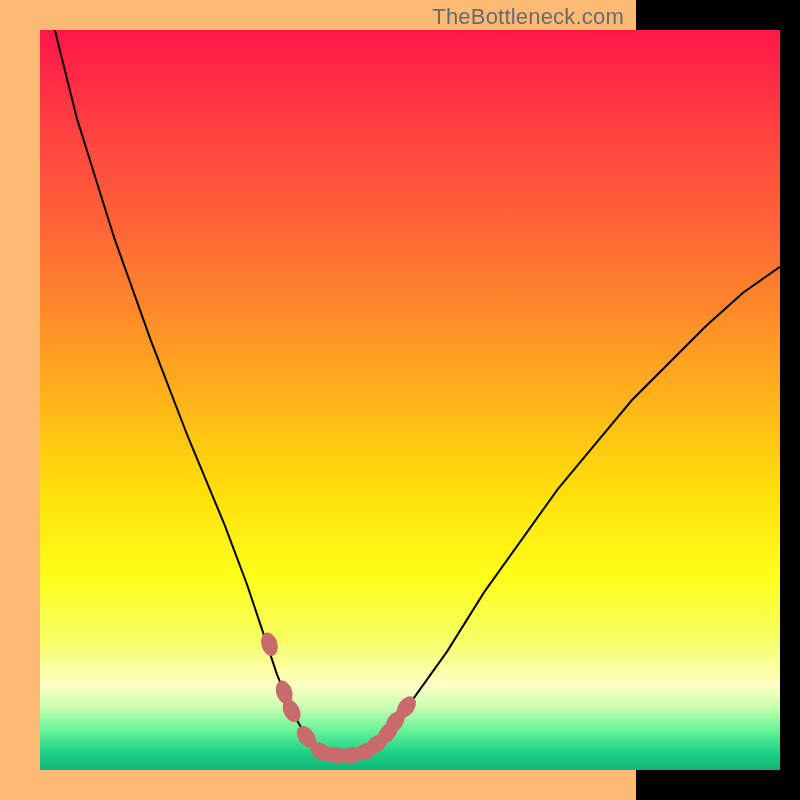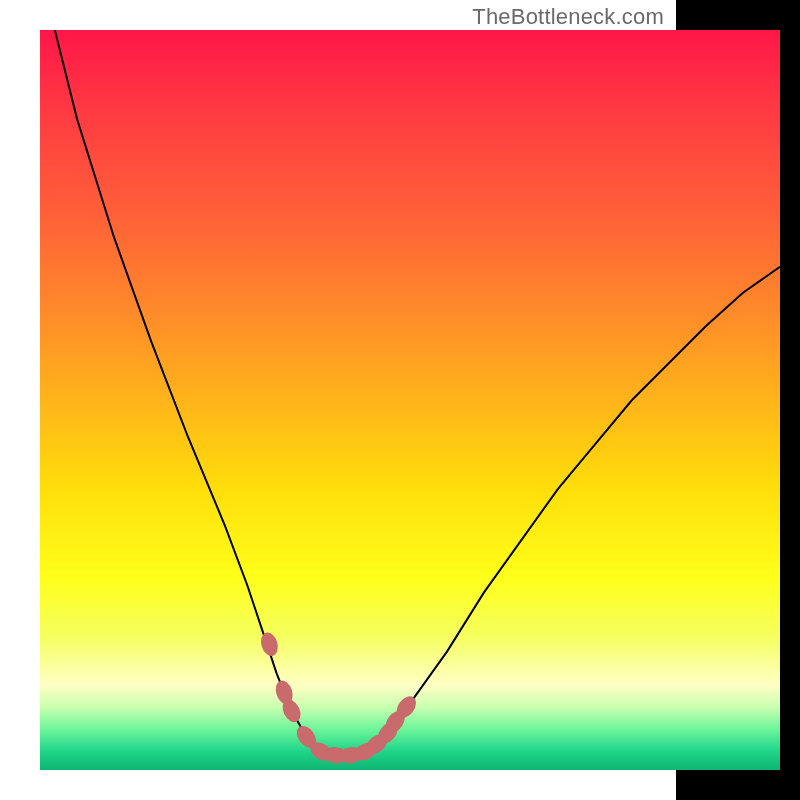--- a/index.html
+++ b/index.html
@@ -10,22 +10,21 @@
     background: #000;
     overflow: hidden;
     font-family: Arial, Helvetica, sans-serif;
   }
   .frame {
     position: absolute;
     left: 0;
     top: 0;
     width: 636px;
     height: 800px;
-    background: #ffffff;
-    padding-left: 40px;
+    background: #fdba74;
   }
   .plot-area {
     position: absolute;
     left: 40px;
     top: 30px;
     width: 740px;
     height: 740px;
     overflow: hidden;
   }
   .gradient {

